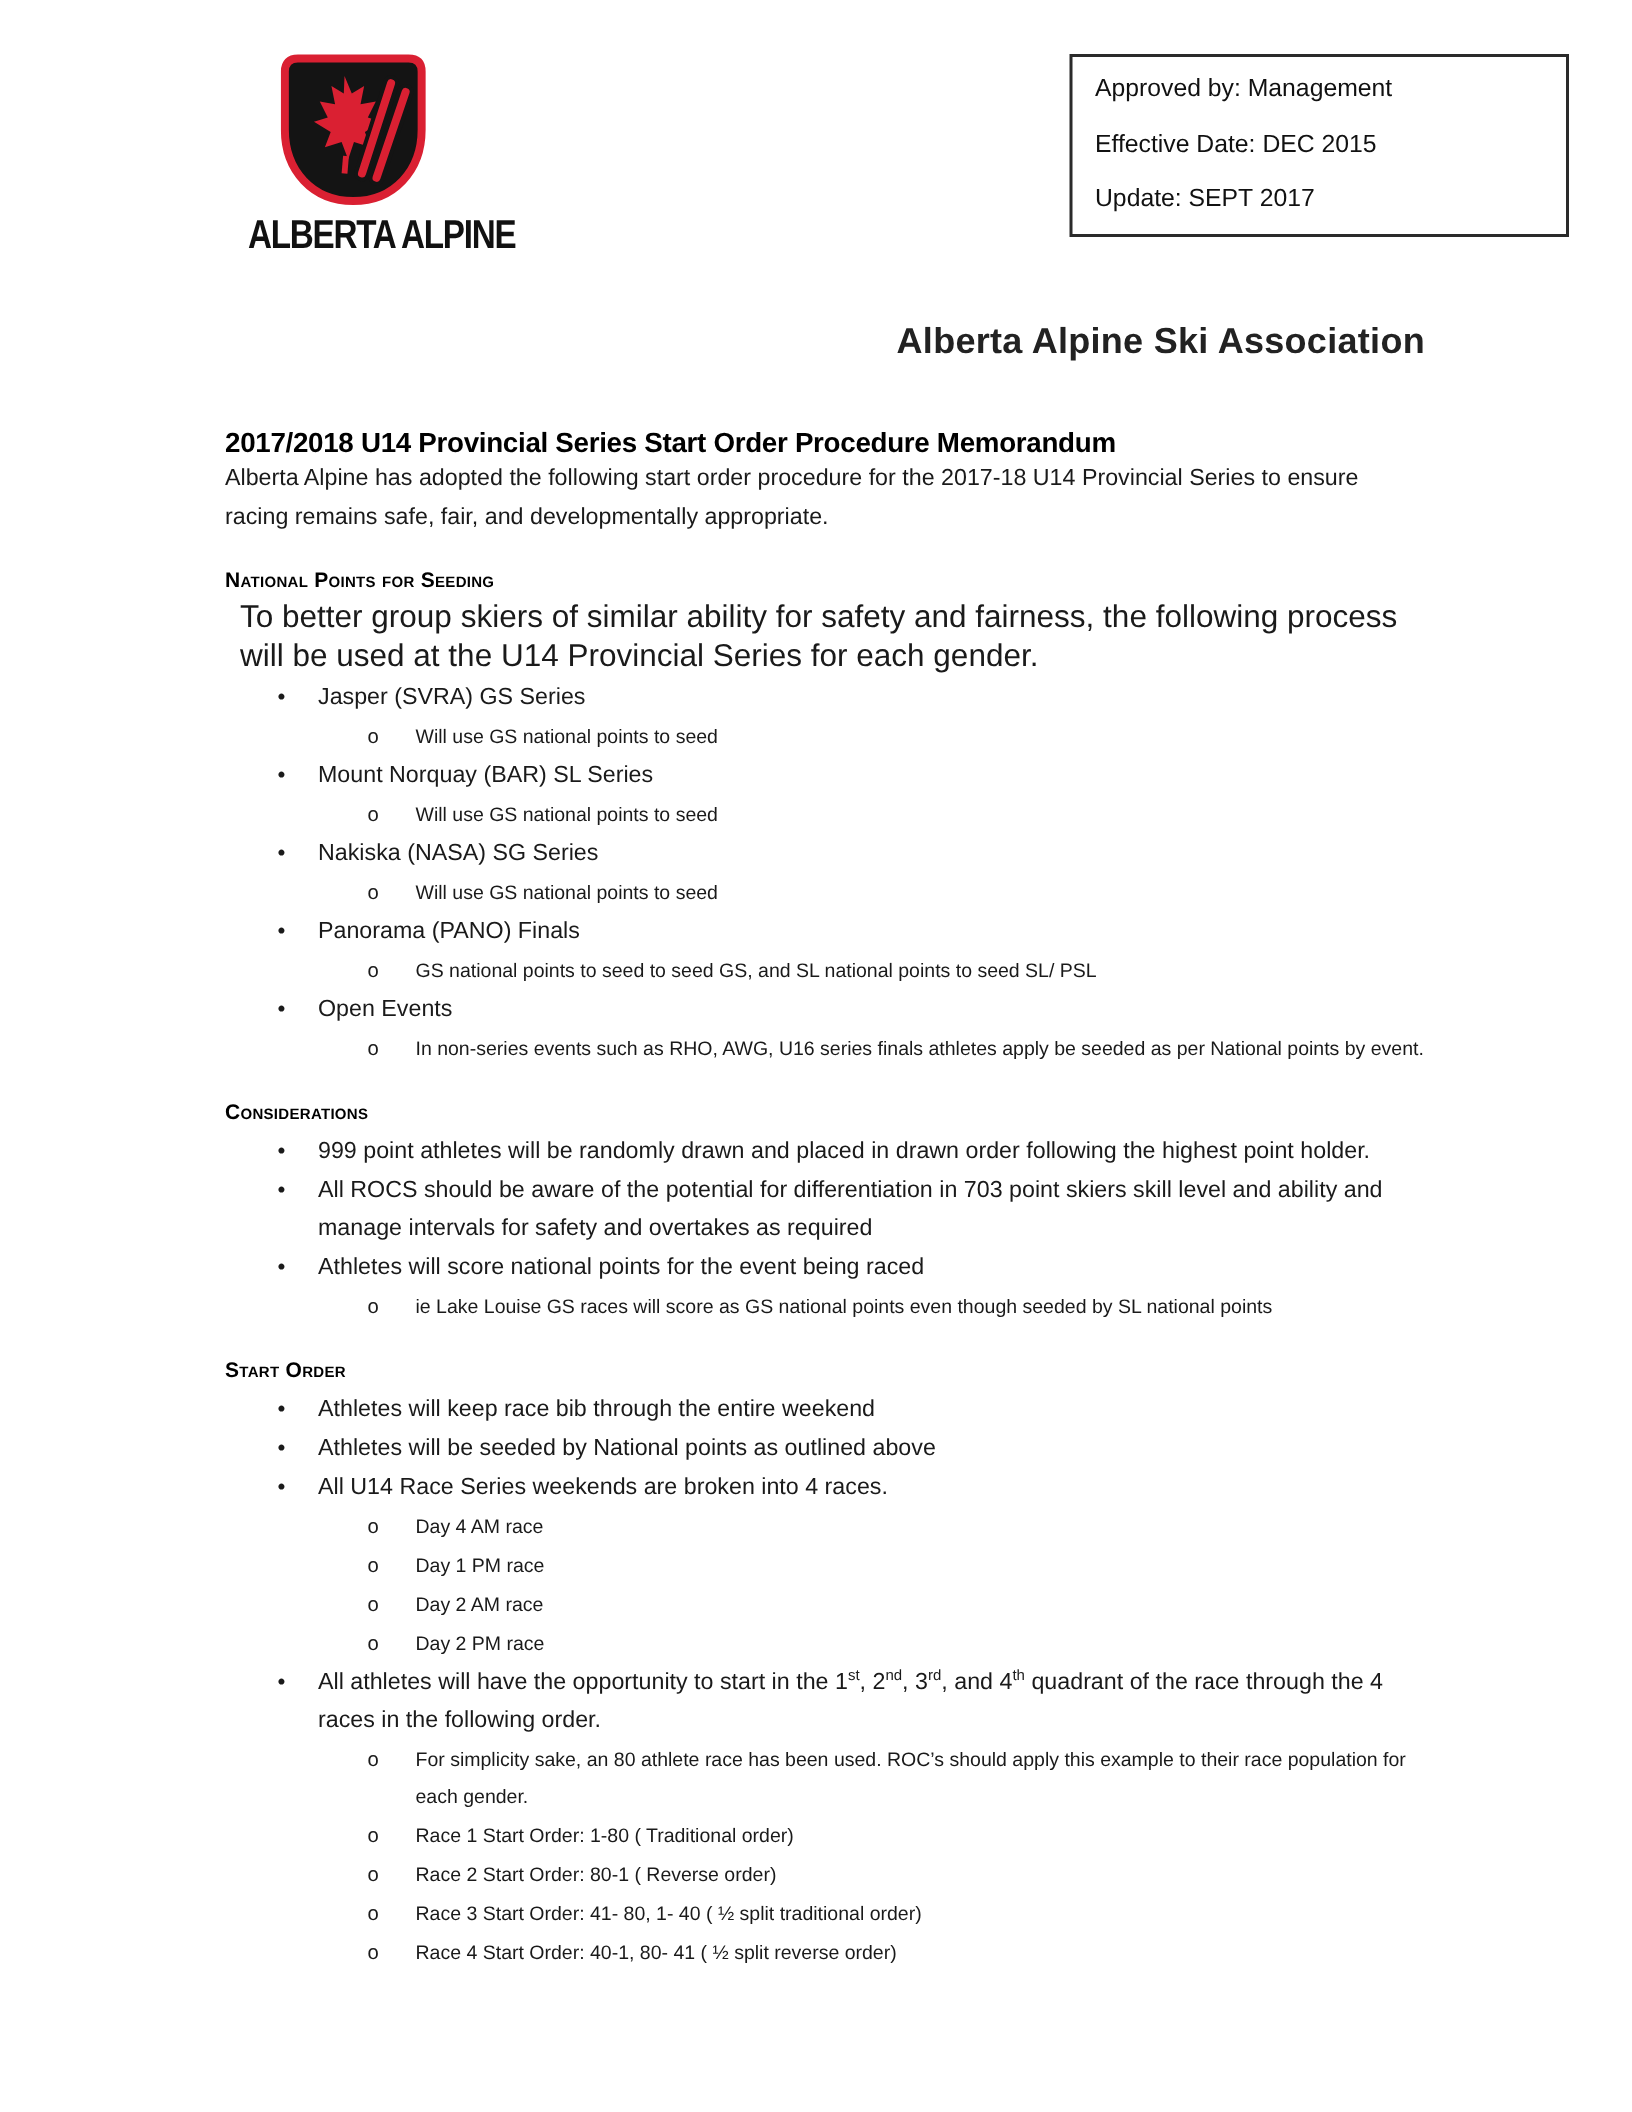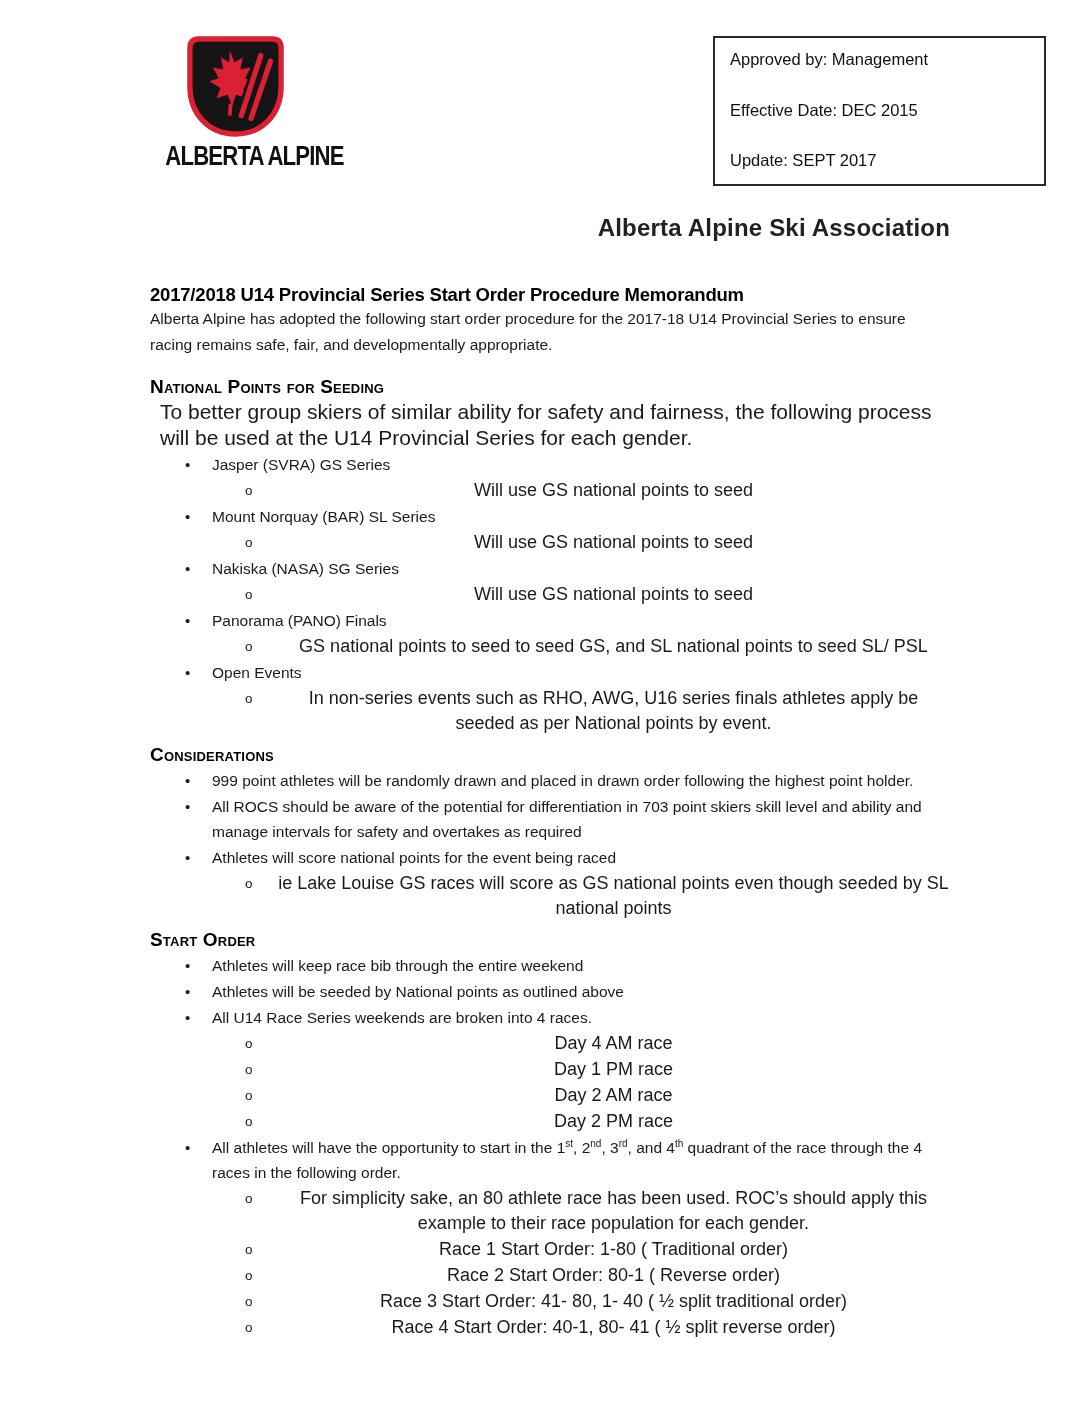--- a/index.html
+++ b/index.html
@@ -12,58 +12,57 @@
 
   
   .logo { position:absolute; left:150px; top:36px; width:170px; text-align:center; }
   .logo svg { display:block; margin:0 auto; }
   .logo-wordmark {
     margin-top:4px; font-weight:800; font-size:27px; color:#111;
     letter-spacing:-1px; transform:scaleX(0.82); transform-origin:center top;
     white-space:nowrap;
   }
   .approval-box {
-    position:absolute; left:713px; top:36px; width:333px; height:150px;
+    position:absolute; left:713px; top:36px; width:333px; height:122px;
     border:2px solid #2a2a2a; background:#fff;
     display:flex; flex-direction:column; justify-content:space-between;
     padding:12px 15px 14px 15px; font-size:16.5px; color:#111;
   }
 
   
   .content { position:absolute; left:150px; top:0; width:800px; padding-top:214px; }
   .doc-title {
     text-align:right; font-size:24px; font-weight:700; color:#222;
     letter-spacing:0.2px;
   }
   .memo-title {
     margin-top:42px; font-size:18.5px; font-weight:700; color:#000;
     letter-spacing:-0.2px; white-space:nowrap;
   }
   .intro { font-size:15.5px; line-height:26px; }
 
-  .doc-section { margin-top:6px; }
+  .doc-section { margin-top:18px; }
   .doc-section:first-child { margin-top:16px; }
   .section-heading {
-    font-variant:small-caps; font-weight:700; font-size:19px;
+    font-variant:small-caps; font-weight:700; font-size:14px;
     line-height:25px; color:#000; letter-spacing:0.2px;
   }
   .section-intro { padding-left:10px; font-size:21px; line-height:26px; }
 
   ul.l1, ul.l2 { list-style:none; }
   ul.l1 > li {
     position:relative; padding-left:62px; font-size:15.5px; line-height:25px;
     margin-top:1px;
   }
   ul.l1 > li::before {
     content:"\2022"; position:absolute; left:35px; top:0; font-size:15px;
   }
   ul.l2 > li {
-    position:relative; padding-left:65px; font-size:18px; line-height:25px;
+    position:relative; padding-left:65px; font-size:13px; line-height:25px;
     margin-top:1px;
-    text-align:center;
   }
   ul.l2 > li::before {
     content:"o"; position:absolute; left:33px; top:0; font-size:13.5px;
   }
   sup { font-size:10px; line-height:0; vertical-align:super; }
 </style>
 </head>
 <body>
 
 <div class="page">

